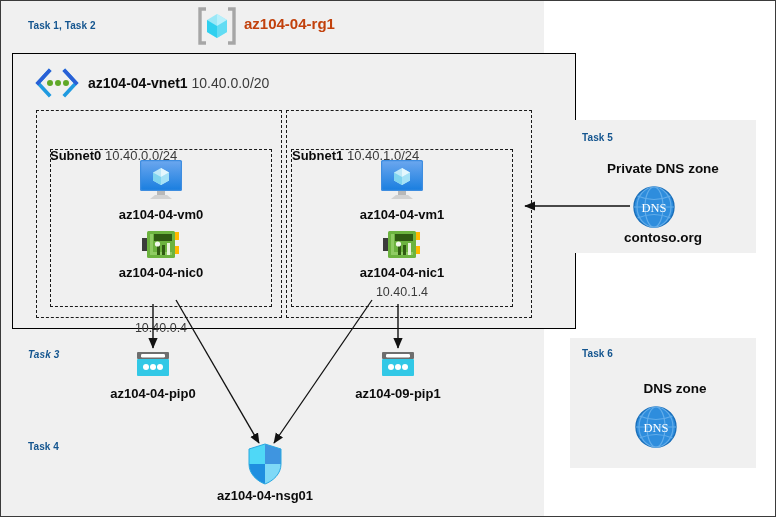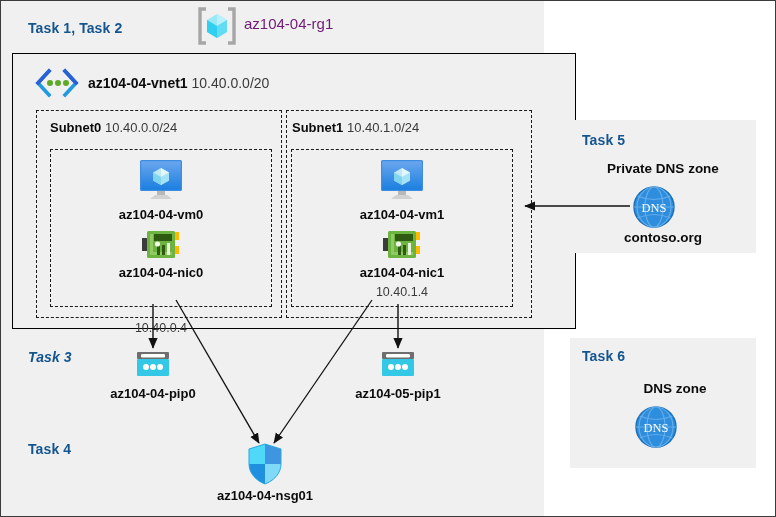--- a/index.html
+++ b/index.html
@@ -9,26 +9,26 @@
   
   .panel{position:absolute;background:#f0f0f0;box-sizing:border-box;}
   .rgbox{position:absolute;left:0;top:0;width:544px;height:517px;background:#f0f0f0;}
   .vnetbox{position:absolute;left:12px;top:53px;width:564px;height:276px;
            border:1.6px solid #000000;box-sizing:border-box;background:#f0f0f0;}
   .vnet-white{position:absolute;left:544px;top:53px;width:32px;height:276px;background:#ffffff;}
   .subnet{position:absolute;border:1.6px dashed #1a1a1a;box-sizing:border-box;background:transparent;}
   .inner{position:absolute;border:1.6px dashed #1a1a1a;box-sizing:border-box;background:transparent;}
 
   
-  .task-label{position:absolute;color:#14558f;font-weight:bold;font-size:14px;letter-spacing:.1px;}
+  .task-label{position:absolute;color:#14558f;font-weight:bold;font-size:10px;letter-spacing:.1px;}
   .hdr-bold{font-weight:bold;color:#0b0b0b;}
   .hdr-reg{font-weight:normal;color:#3a3a3a;}
-  .rg-title{position:absolute;font-size:15px;font-weight:normal;color:#701a75;}
+  .rg-title{position:absolute;font-size:15px;font-weight:bold;color:#c2410c;}
   .vnet-title{position:absolute;font-size:14px;color:#0b0b0b;white-space:nowrap;}
-  .subnet-title{position:absolute;font-size:13px;white-space:nowrap;}
+  .subnet-title{position:absolute;font-size:13px;white-space:nowrap;margin-top:28px;}
   .nodelabel{position:absolute;text-align:center;font-size:13px;font-weight:bold;color:#0b0b0b;white-space:nowrap;}
   .nodesub{position:absolute;text-align:center;font-size:12.5px;color:#3a3a3a;white-space:nowrap;}
   .zone-title{position:absolute;text-align:center;font-size:13.5px;font-weight:bold;color:#0b0b0b;white-space:nowrap;}
 
   .icon{position:absolute;}
   svg{display:block;overflow:visible;}
   #wires{position:absolute;left:0;top:0;width:776px;height:517px;pointer-events:none;}
 </style>
 </head>
 <body>
@@ -175,21 +175,21 @@
   <div class="icon" style="left:379px;top:350px;">
     <svg width="38" height="30" viewBox="0 0 38 30">
       <rect x="3" y="2" width="32" height="7" rx="1" fill="#6e6e6e"></rect>
       <rect x="7" y="4" width="24" height="3.4" rx="1.2" fill="#ffffff"></rect>
       <rect x="3" y="9" width="32" height="17" rx="1" fill="#32c8e6"></rect>
       <circle cx="12" cy="17" r="3" fill="#ffffff"></circle>
       <circle cx="19" cy="17" r="3" fill="#ffffff"></circle>
       <circle cx="26" cy="17" r="3" fill="#ffffff"></circle>
     </svg>
   </div>
-  <div class="nodelabel" style="left:298px;top:386px;width:200px;">az104-05-pip1</div>
+  <div class="nodelabel" style="left:298px;top:386px;width:200px;">az104-09-pip1</div>
 
   <div class="panel" style="left:18px;top:428px;width:526px;height:74px;"></div>
   <div class="task-label" style="left:28px;top:441px;">Task 4</div>
 
   <div class="icon" style="left:247px;top:443px;">
     <svg width="36" height="42" viewBox="0 0 36 42">
       <defs>
         <clipPath id="shclip">
           <path d="M18 1 L34 6 L34 21 C34 31 26 38 18 41 C10 38 2 31 2 21 L2 6 Z"></path>
         </clipPath>

